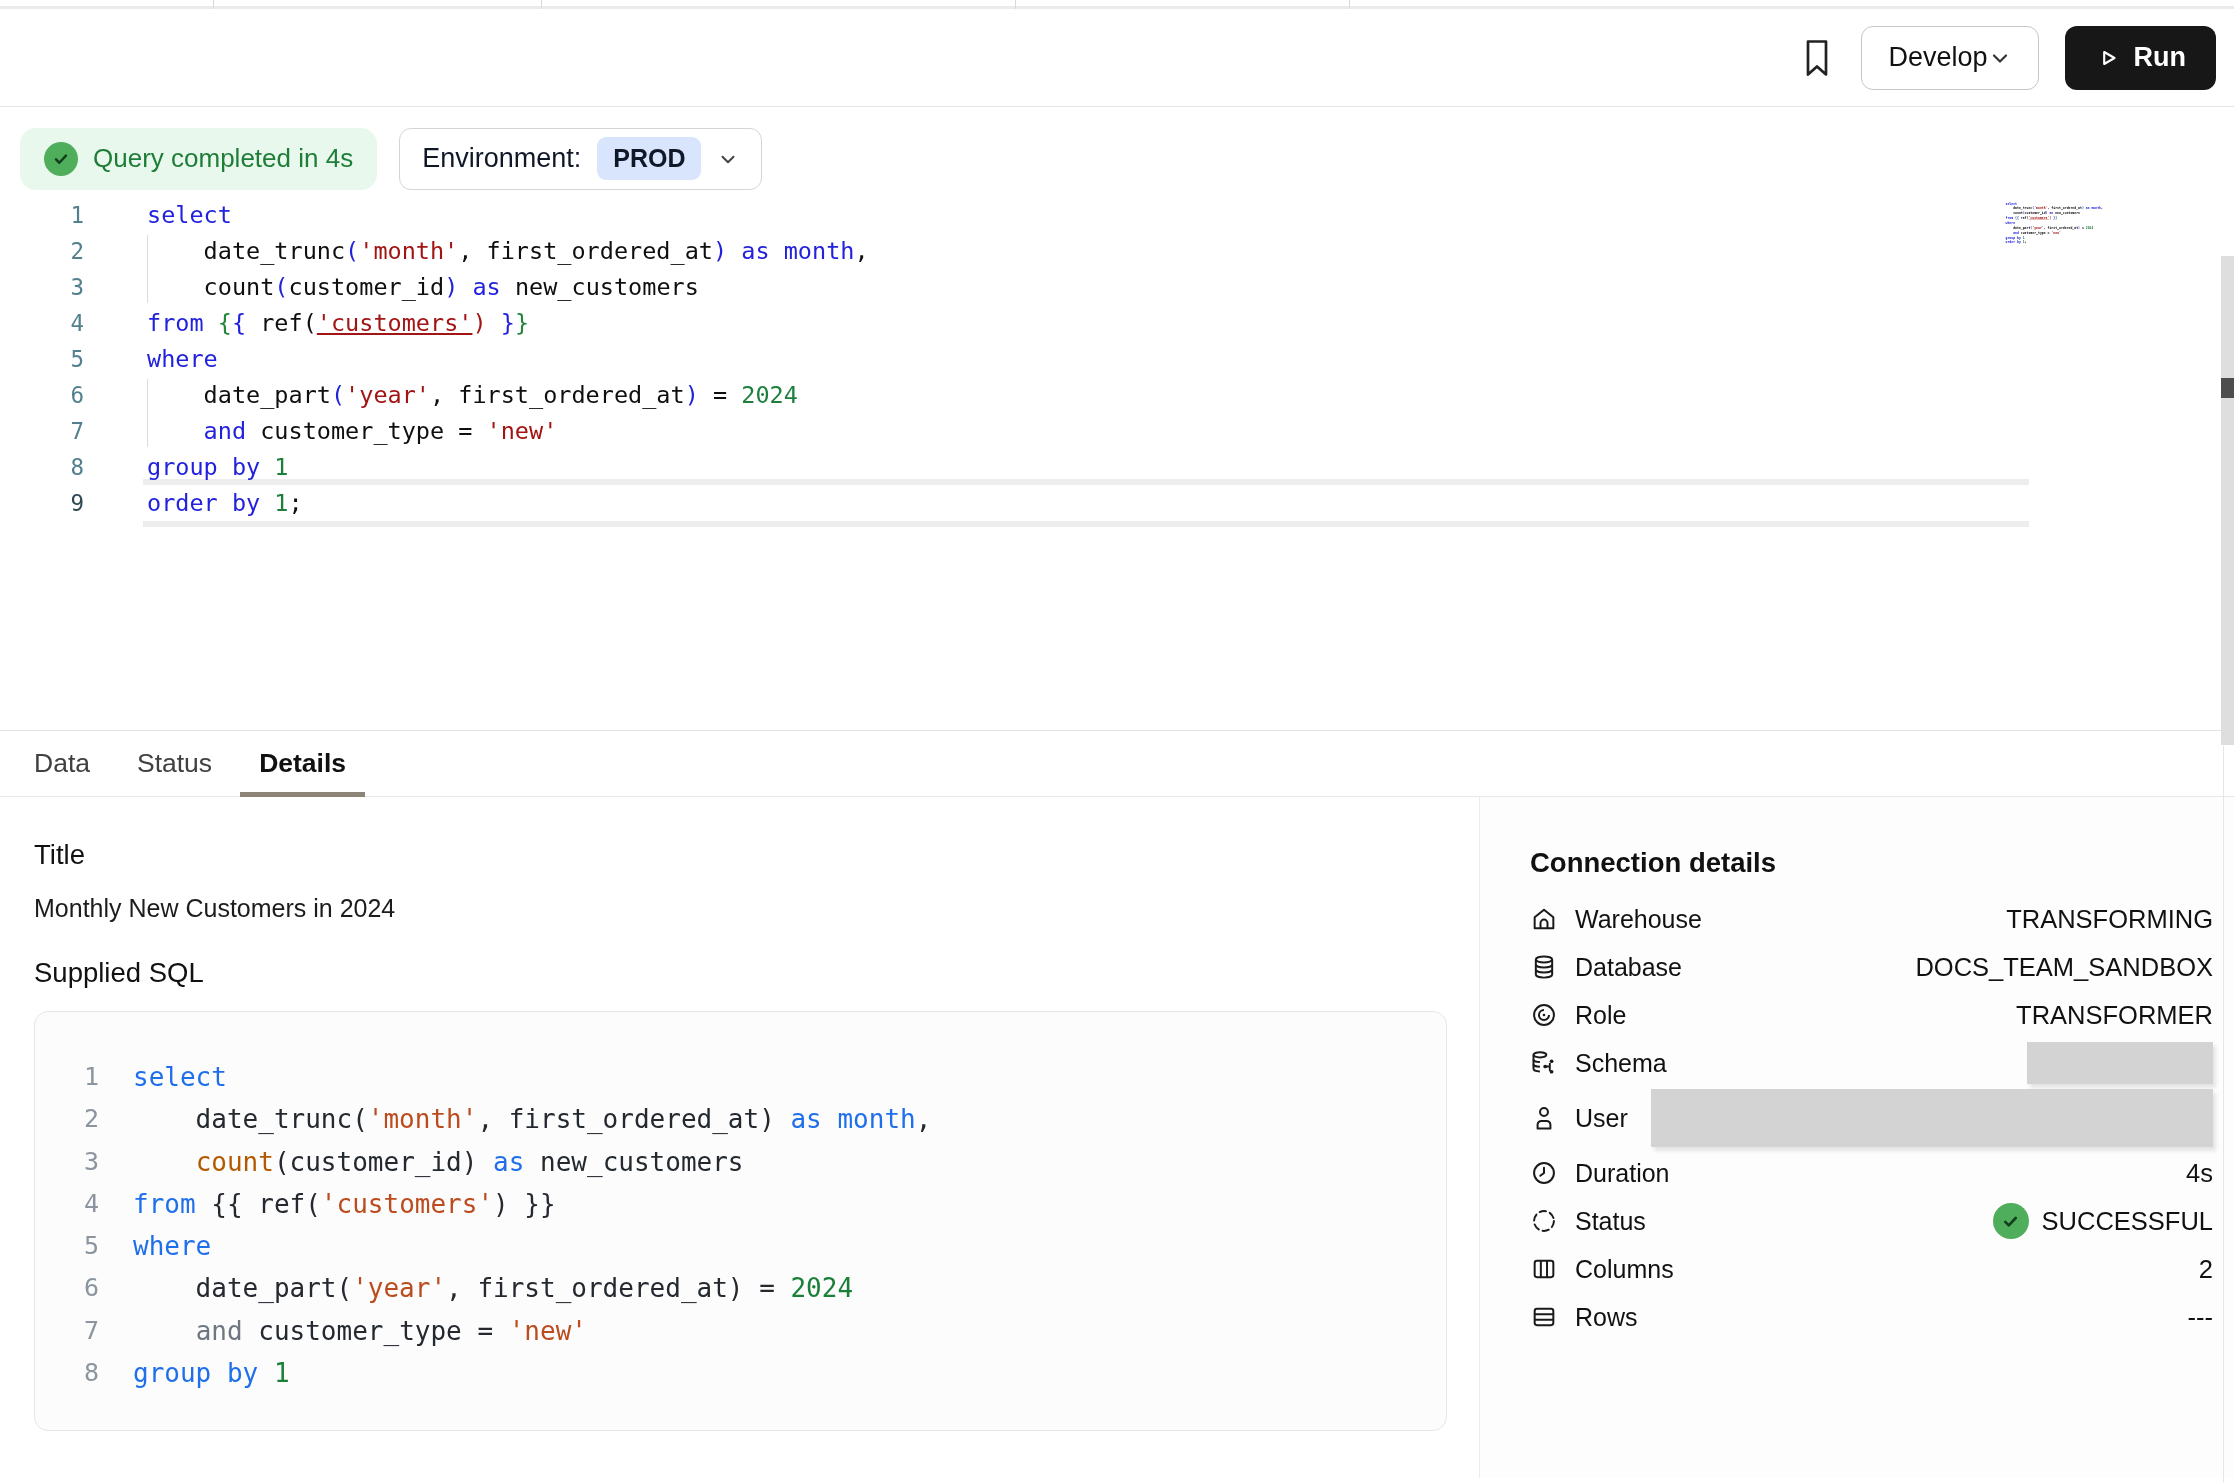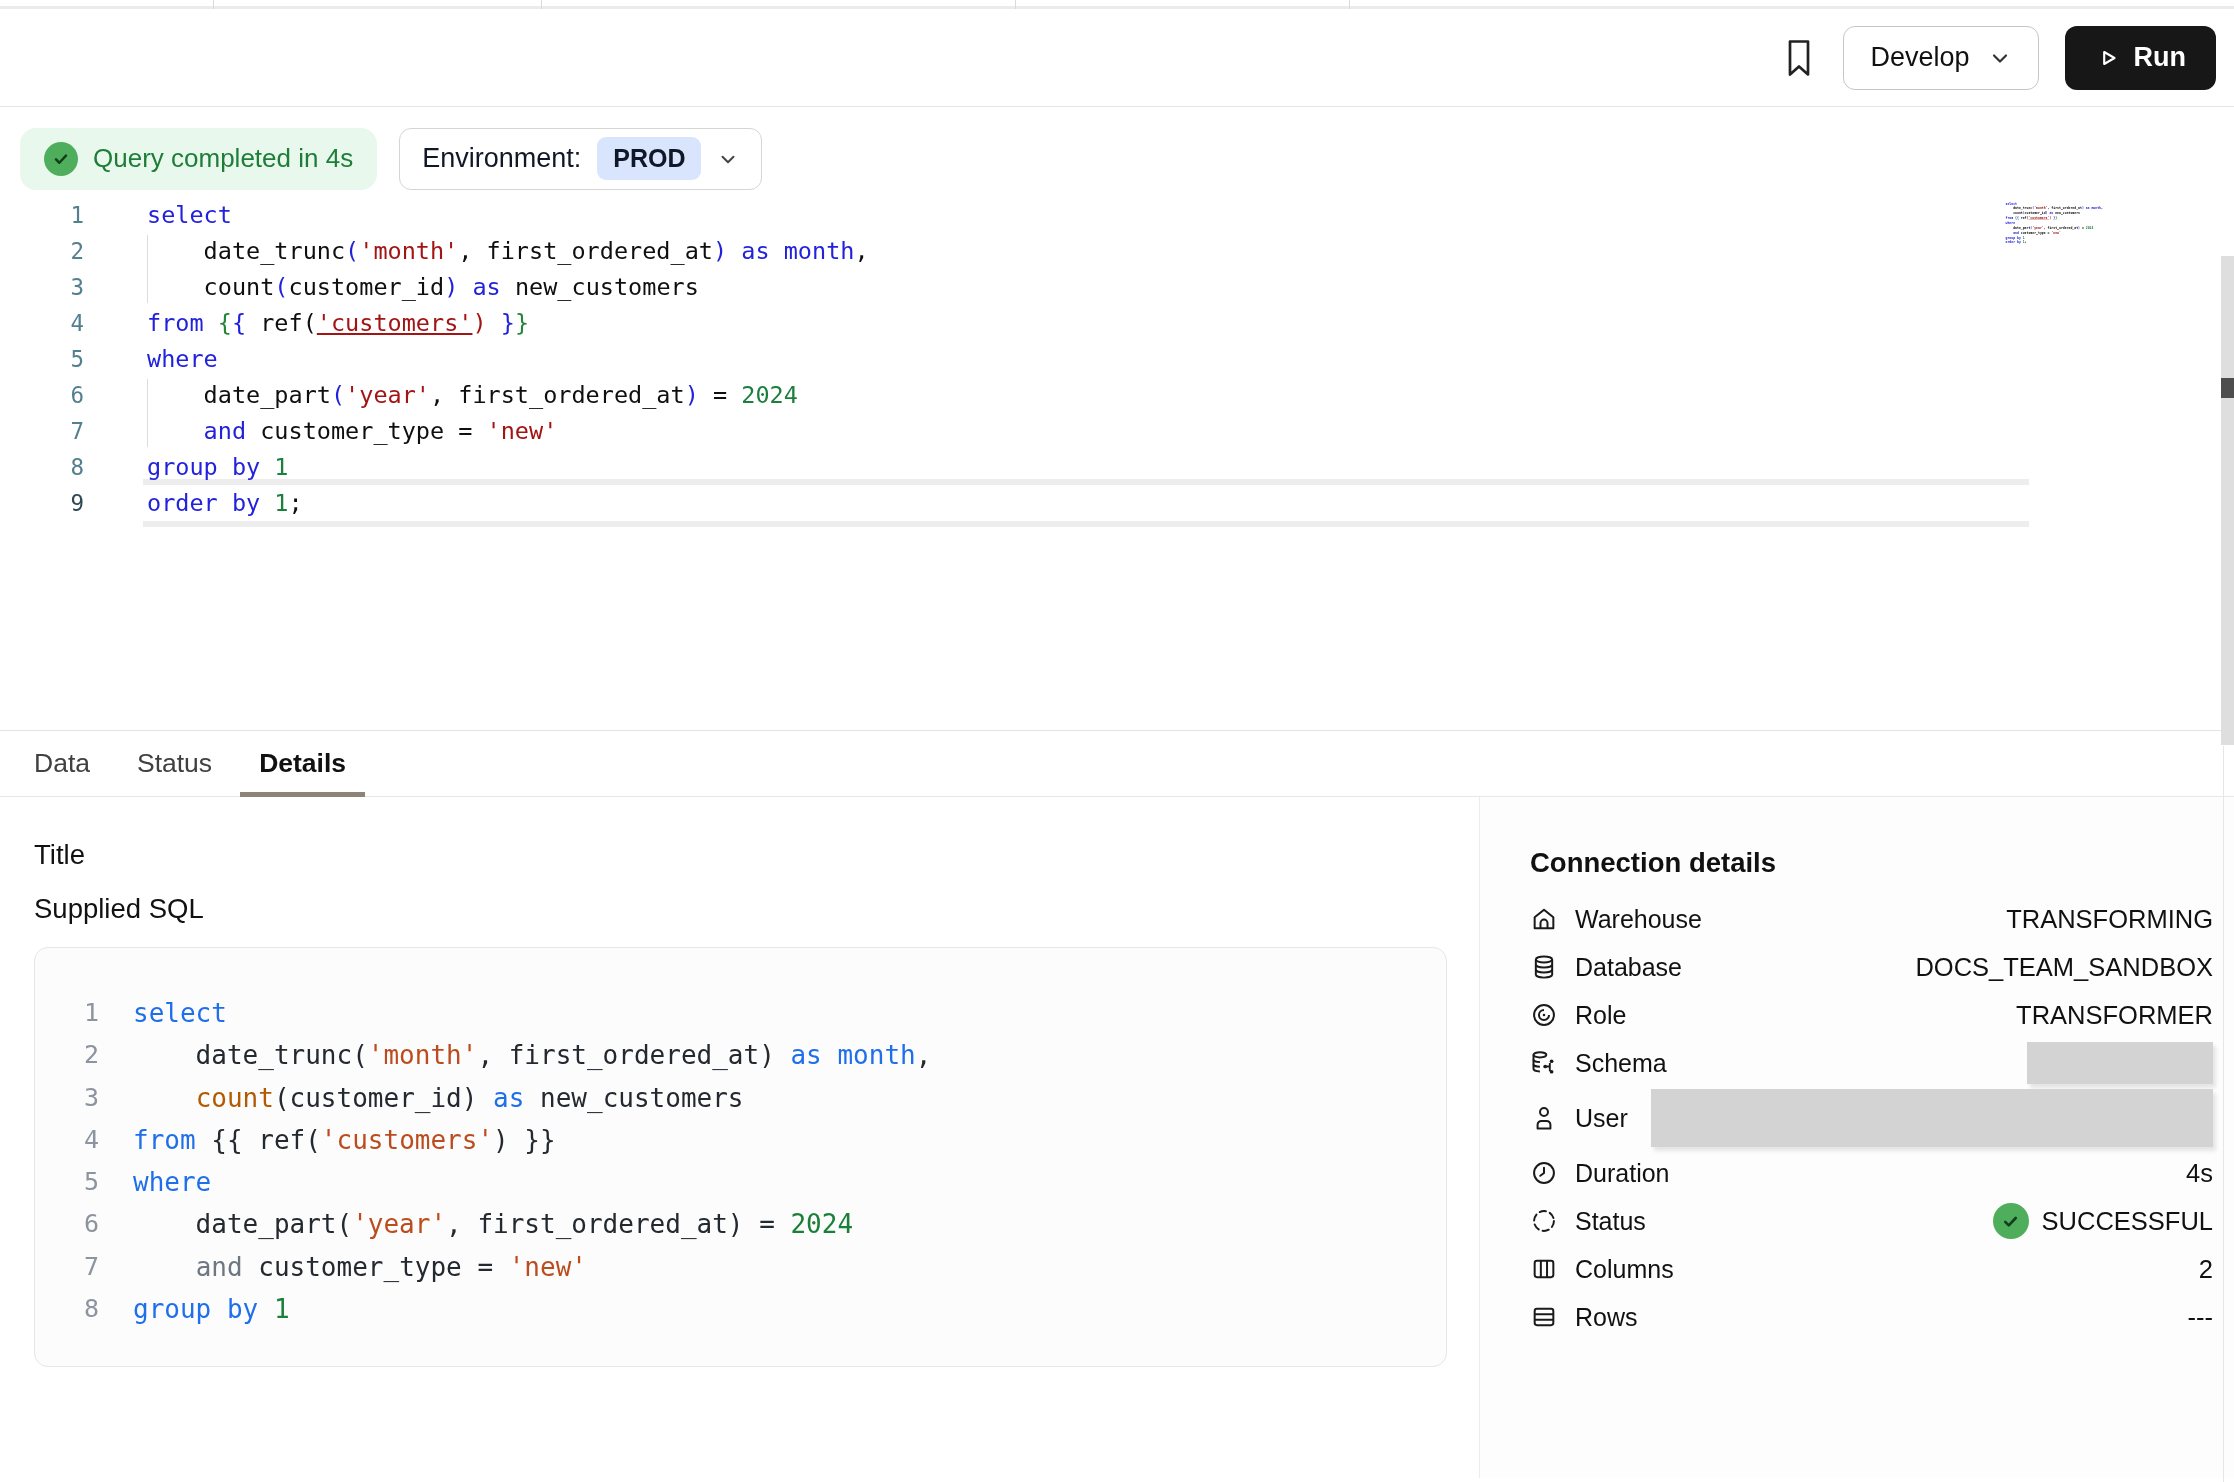--- a/index.html
+++ b/index.html
@@ -7,21 +7,21 @@
     font-family:"Liberation Sans", sans-serif; color:#111; position:relative; }
 
   
   .top-strip { height:9px; background:#fff; border-bottom:3px solid #ebebeb; position:relative; }
   .top-strip .sep { position:absolute; top:0; width:1px; height:9px; background:#d9d9d9; }
 
   
   .header { height:98px; display:flex; align-items:center; justify-content:flex-end;
     gap:26px; padding-right:18px; border-bottom:1px solid #e4e4e4; background:#fff; }
   .icon-btn { background:none; border:none; cursor:pointer; display:flex; align-items:center; }
-  .btn { display:inline-flex; align-items:center; gap:18px; height:64px; border-radius:12px;
+  .btn { display:inline-flex; align-items:center; height:64px; border-radius:12px;
     font-size:27px; cursor:pointer; font-family:inherit; }
   .btn-develop { background:#fff; border:1.5px solid #c6c6c6; color:#111; padding:0 26px; }
   .btn-run { background:#171717; border:none; color:#fff; padding:0 30px; font-weight:600; gap:13px; }
 
   
   .status-row { display:flex; align-items:center; gap:22px; padding:13px 0 0 20px; height:90px; }
   .pill-success { display:inline-flex; align-items:center; gap:15px; height:62px; padding:0 24px;
     background:#e9f8ec; border-radius:16px; color:#1e7e38; font-size:26px; font-weight:500; }
   .circle-check { width:34px; height:34px; border-radius:50%; background:#4fae5c;
     display:inline-flex; align-items:center; justify-content:center; flex:none; }
@@ -226,20 +226,21 @@
 
 <div class="tabs-row" id="tabs-row">
     <button class="tab">Data</button>
     <button class="tab">Status</button>
     <button class="tab active">Details</button>
   </div>
 
 <div class="main">
   <div class="left-panel">
     <div class="section-h">Title</div>
+    <div class="section-v">Monthly New Customers in 2024</div>
     <div class="section-h">Supplied SQL</div>
     <div class="sql-box" id="sql-box">
         <div class="code-row">
           <span class="gutter">1</span>
           <span class="code-pre"><span class="s-kw">select</span></span>
         </div>
         <div class="code-row">
           <span class="gutter">2</span>
           <span class="code-pre"><span class="s-plain">    date_trunc(</span><span class="s-str">'month'</span><span class="s-plain">, first_ordered_at) </span><span class="s-kw">as</span><span class="s-plain"> </span><span class="s-kw">month</span><span class="s-plain">,</span></span>
         </div>

